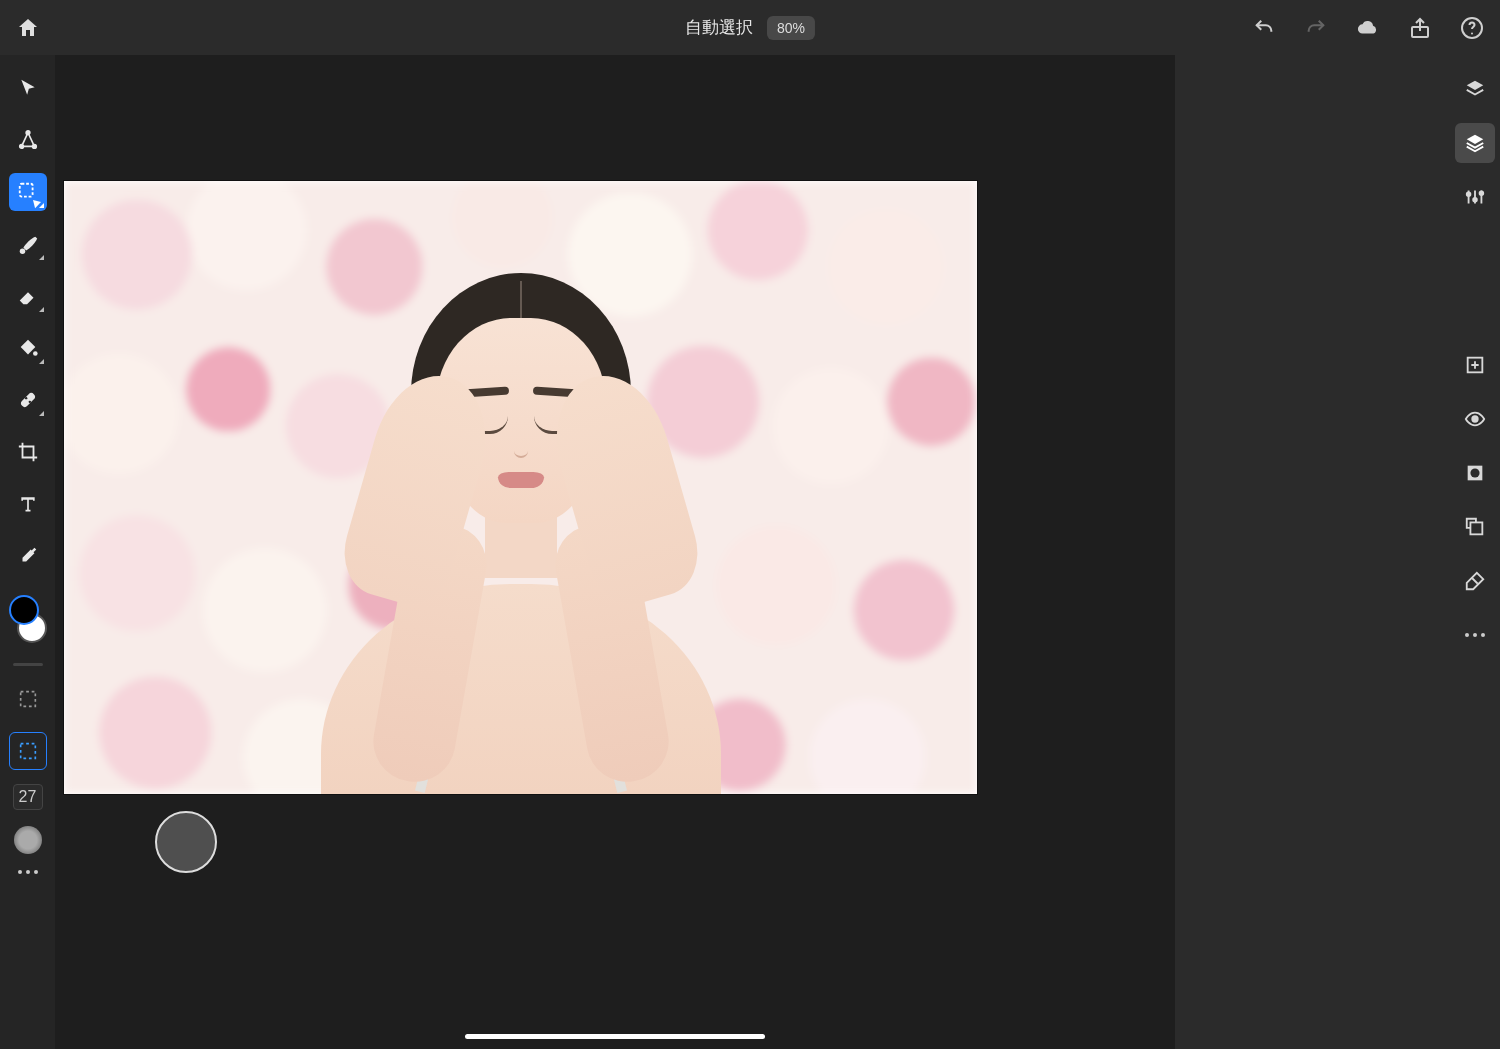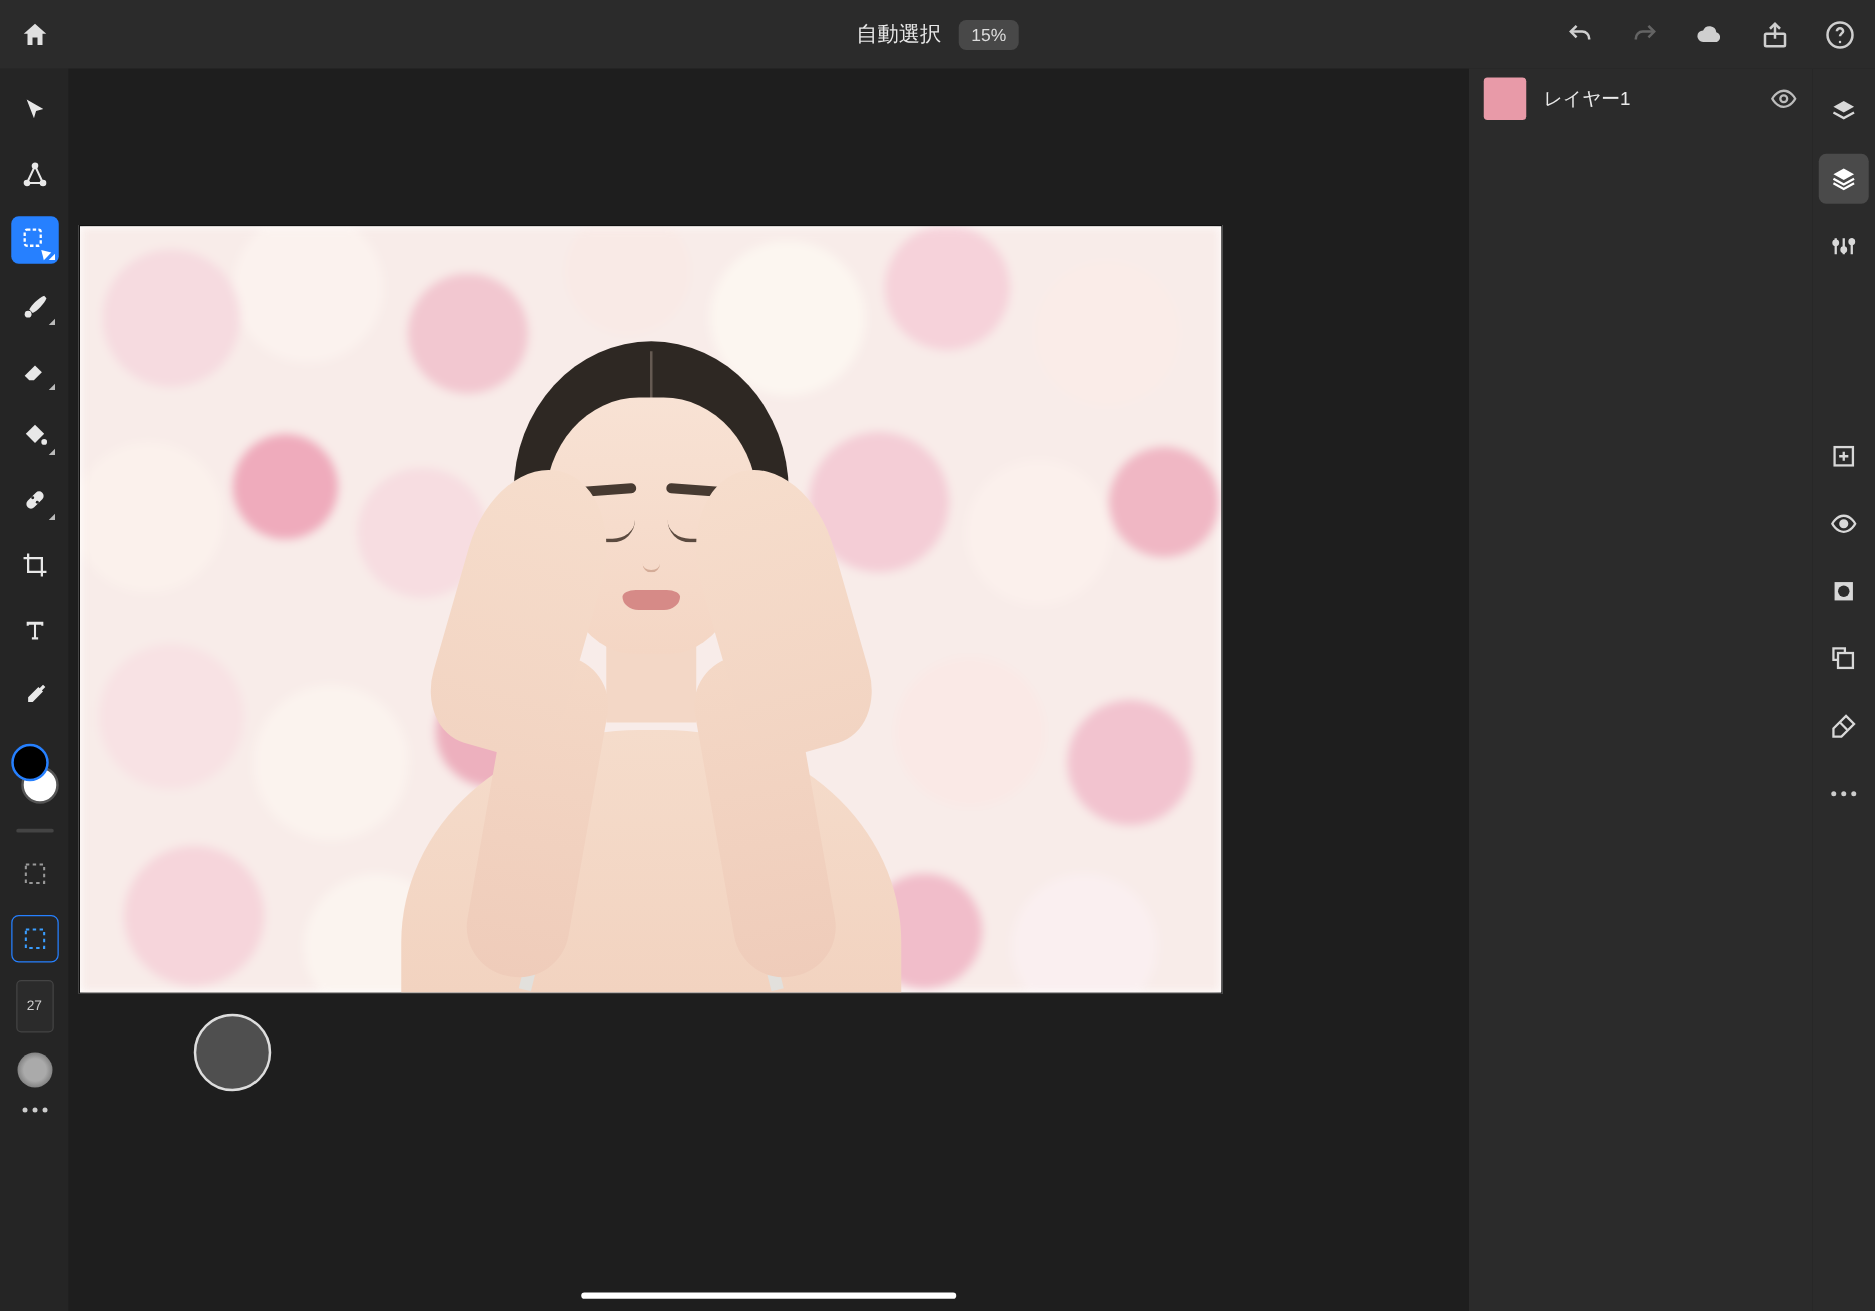--- a/index.html
+++ b/index.html
@@ -27,21 +27,21 @@
 .tool.sub-active { outline:1px solid #2680ff; outline-offset:-1px; }
 .tool .corner { position:absolute; right:3px; bottom:3px; width:0; height:0; border-right:5px solid #bbb; border-top:5px solid transparent; }
 .tool.active .corner { border-right-color:#fff; }
 
 .color-swatch-wrap { width:42px; height:48px; position:relative; margin:6px 0 10px 0; }
 .swatch-fg { position:absolute; left:2px; top:0; width:30px; height:30px; border-radius:50%; background:#000; border:2px solid #2680ff; }
 .swatch-bg { position:absolute; right:2px; bottom:0; width:30px; height:30px; border-radius:50%; background:#fff; border:2px solid #555; }
 
 .tool-divider { width:30px; height:3px; background:#444; border-radius:2px; margin:6px 0 10px 0; }
 
-.brush-label { width:30px; height:42px; background:#2b2b2b; border:1px solid #444; border-radius:4px; display:flex; align-items:center; justify-content:center; font-size:11px; color:#ccc; margin-bottom:12px; }
+.brush-label { width:30px; height:26px; background:#2b2b2b; border:1px solid #444; border-radius:4px; display:flex; align-items:center; justify-content:center; font-size:16px; color:#ccc; margin-bottom:12px; }
 .brush-preview { width:28px; height:28px; border-radius:50%; background: radial-gradient(circle, #aaa 45%, #555 100%); margin-bottom:12px; }
 .dots-h { display:flex; gap:4px; }
 .dots-h span { width:4px; height:4px; background:#ccc; border-radius:50%; }
 
 
 .canvas-area { flex:1; background:#1e1e1e; display:flex; position:relative; }
 .canvas-wrap { position:absolute; left:8px; top:125px; width:915px; height:615px; background:#fff; border:1px solid #111; overflow:hidden; }
 .canvas-content { width:100%; height:100%; position:relative; }
 
 
@@ -128,21 +128,21 @@
 <div class="app">
 
   <div class="topbar">
     <div class="home icn">
       <svg width="24" height="24" viewBox="0 0 24 24" fill="#e0e0e0">
           <path d="M12 3l9 8h-3v9h-4v-6h-4v6H6v-9H3z"></path>
         </svg>
     </div>
     <div class="center">
       <span class="title">自動選択</span>
-      <span class="zoom-badge">15%</span>
+      <span class="zoom-badge">80%</span>
     </div>
     <div class="right">
       <div class="icn">
         <svg width="26" height="22" viewBox="0 0 24 24" fill="none" stroke="#cfcfcf" stroke-width="2.2">
             <path d="M9 14l-5-5 5-5"></path>
             <path d="M4 9h10a6 6 0 016 6v1"></path>
           </svg>
       </div>
       <div class="icn dim">
         <svg width="26" height="22" viewBox="0 0 24 24" fill="none" stroke="#cfcfcf" stroke-width="2.2">
@@ -293,30 +293,20 @@
             <div class="hand l"></div>
               <div class="hand r"></div>
           </div>
         </div>
       </div>
       <div class="touch-circle"></div>
       <div class="home-indicator"></div>
     </div>
 
     <div class="layers-panel">
-      <div class="layer-row">
-        <div class="layer-thumb"></div>
-        <div class="layer-name">レイヤー1</div>
-        <div class="layer-vis">
-          <svg width="22" height="22" viewBox="0 0 24 24" fill="none" stroke="#bcbcbc" stroke-width="2">
-              <path d="M2 12s3.5-7 10-7 10 7 10 7-3.5 7-10 7S2 12 2 12z"></path>
-              <circle cx="12" cy="12" r="3"></circle>
-            </svg>
-        </div>
-      </div>
     </div>
 
     <div class="right-rail">
       <div class="rail-btn">
         <svg width="22" height="22" viewBox="0 0 24 24" fill="#d8d8d8">
             <path d="M12 3l9 5-9 5-9-5z"></path>
             <path d="M3 13l9 5 9-5" fill="none" stroke="#d8d8d8" stroke-width="2"></path>
           </svg>
       </div>
       <div class="rail-btn active">

